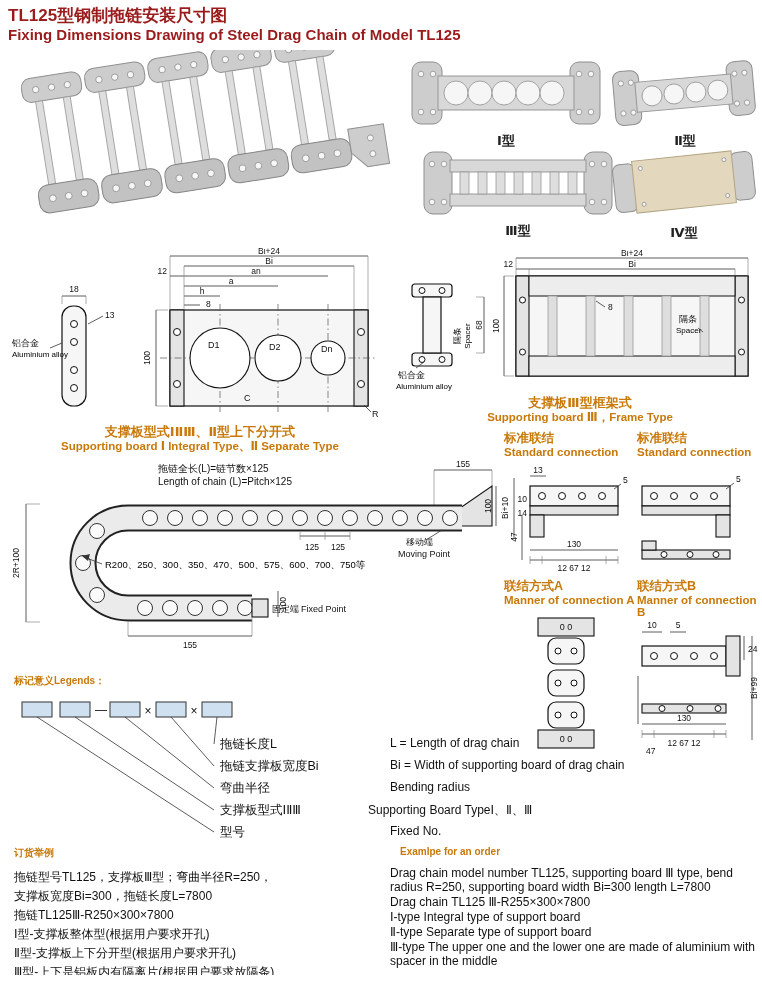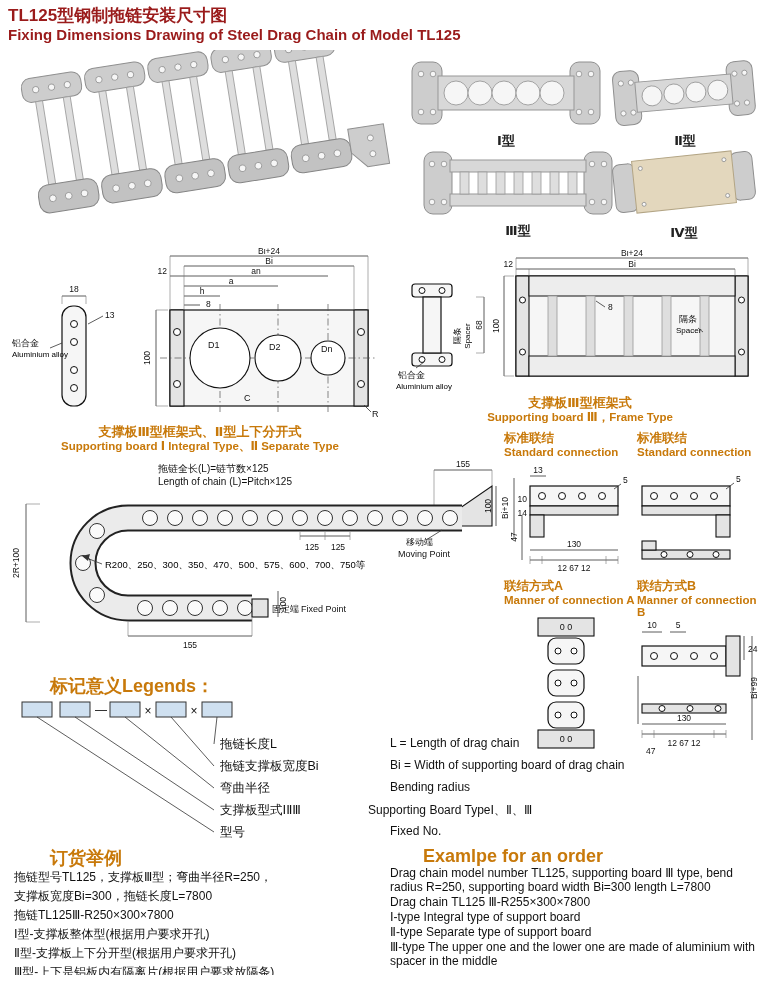--- a/index.html
+++ b/index.html
@@ -7,21 +7,21 @@
         font-family:"Liberation Sans","DejaVu Sans",sans-serif;color:#111;}
   .abs{position:absolute;}
   .title-zh{font-size:17px;font-weight:bold;color:var(--title-red,#9a1b1b);}
   .title-en{font-size:15px;font-weight:bold;color:var(--title-red,#9a1b1b);}
   .orange{color:var(--accent-orange,#c8790a);}
   .cap-zh{font-size:13px;font-weight:bold;text-align:center;}
   .cap-en{font-size:11.5px;font-weight:bold;text-align:center;}
   .conn-zh{font-size:12.5px;font-weight:bold;}
   .conn-en{font-size:11.5px;font-weight:bold;}
   .photo-label{font-size:13px;font-weight:bold;color:#222;text-align:center;}
-  .sec-title{font-size:18px;font-weight:bold;color:var(--accent-orange,#c8790a);margin-left:36px;}
+  .sec-title{font-size:10px;font-weight:bold;color:var(--accent-orange,#c8790a);}
   .body-line{font-size:12px;line-height:19px;color:#111;}
   .en-item{font-size:12px;line-height:14px;color:#111;margin-bottom:1px;}
   .en-legend{font-size:12px;color:#111;}
   
   svg text{font-family:"Liberation Sans","DejaVu Sans",sans-serif;}
   .part{fill:#f6f6f6;stroke:#111;stroke-width:1.2;}
   .cap{fill:#e4e4e4;stroke:#111;stroke-width:1.1;}
   .hole{fill:#fff;stroke:#111;stroke-width:1;}
   .holeb{fill:#fff;stroke:#111;stroke-width:1.1;}
   .dim{stroke:#333;stroke-width:0.8;fill:none;}
@@ -252,21 +252,21 @@
       <text x="157" y="26" text-anchor="end" class="dimtxt">12</text>
     <line x1="160" y1="8" x2="160" y2="62" class="dimext"></line>
       <line x1="358" y1="8" x2="358" y2="62" class="dimext"></line>
     <line x1="174" y1="18" x2="174" y2="62" class="dimext"></line>
       <line x1="344" y1="18" x2="344" y2="62" class="dimext"></line>
     <line x1="146" y1="62" x2="146" y2="158" class="dim"></line>
     <line x1="146" y1="62" x2="158" y2="62" class="dimext"></line>
       <line x1="146" y1="158" x2="158" y2="158" class="dimext"></line>
     <text x="140" y="110" text-anchor="middle" transform="rotate(-90 140 110)" class="dimtxt">100</text>
   </svg>
-  <div class="abs cap-zh orange" style="left:40px;top:423px;width:320px;">支撑板Ⅲ型框架式、Ⅱ型上下分开式</div>
+  <div class="abs cap-zh orange" style="left:40px;top:423px;width:320px;">支撑板型式ⅠⅡⅢ、Ⅱ型上下分开式</div>
   <div class="abs cap-en orange" style="left:40px;top:439px;width:320px;">Supporting board Ⅰ Integral Type、Ⅱ Separate Type</div>
 
   <svg class="abs" style="left:396px;top:250px;" width="366" height="142" viewBox="0 0 366 142">
     <g>
       <rect x="16" y="34" width="40" height="13" rx="3" class="part"></rect>
       <rect x="16" y="103" width="40" height="13" rx="3" class="part"></rect>
       <rect x="27" y="47" width="18" height="56" class="part"></rect>
       <circle cx="26" cy="40.5" r="3" class="hole"></circle>
         <circle cx="46" cy="40.5" r="3" class="hole"></circle>
       <circle cx="26" cy="109.5" r="3" class="hole"></circle>
@@ -522,21 +522,21 @@
 
   <div class="abs sec-title" style="left:14px;top:846px;">订货举例</div>
   <div class="abs" style="left:14px;top:868px;width:370px;">
     <div class="body-line">拖链型号TL125，支撑板Ⅲ型；弯曲半径R=250，</div>
     <div class="body-line">支撑板宽度Bi=300，拖链长度L=7800</div>
     <div class="body-line">拖链TL125Ⅲ-R250×300×7800</div>
     <div class="body-line">Ⅰ型-支撑板整体型(根据用户要求开孔)</div>
     <div class="body-line">Ⅱ型-支撑板上下分开型(根据用户要求开孔)</div>
     <div class="body-line">Ⅲ型-上下是铝板内有隔离片(根据用户要求放隔条)</div>
   </div>
-  <div class="abs sec-title" style="left:387px;top:846px;">Examlpe for an order</div>
+  <div class="abs sec-title" style="left:400px;top:846px;">Examlpe for an order</div>
   <div class="abs" style="left:390px;top:866px;width:368px;">
     <div class="en-item">Drag chain model number TL125, supporting board Ⅲ type, bend radius R=250, supporting board width Bi=300 length L=7800</div>
     <div class="en-item">Drag chain TL125 Ⅲ-R255×300×7800</div>
     <div class="en-item">Ⅰ-type Integral type of support board</div>
     <div class="en-item">Ⅱ-type Separate type of support board</div>
     <div class="en-item">Ⅲ-type The upper one and the lower one are made of aluminium with spacer in the middle</div>
   </div>
 
 </div>
 

